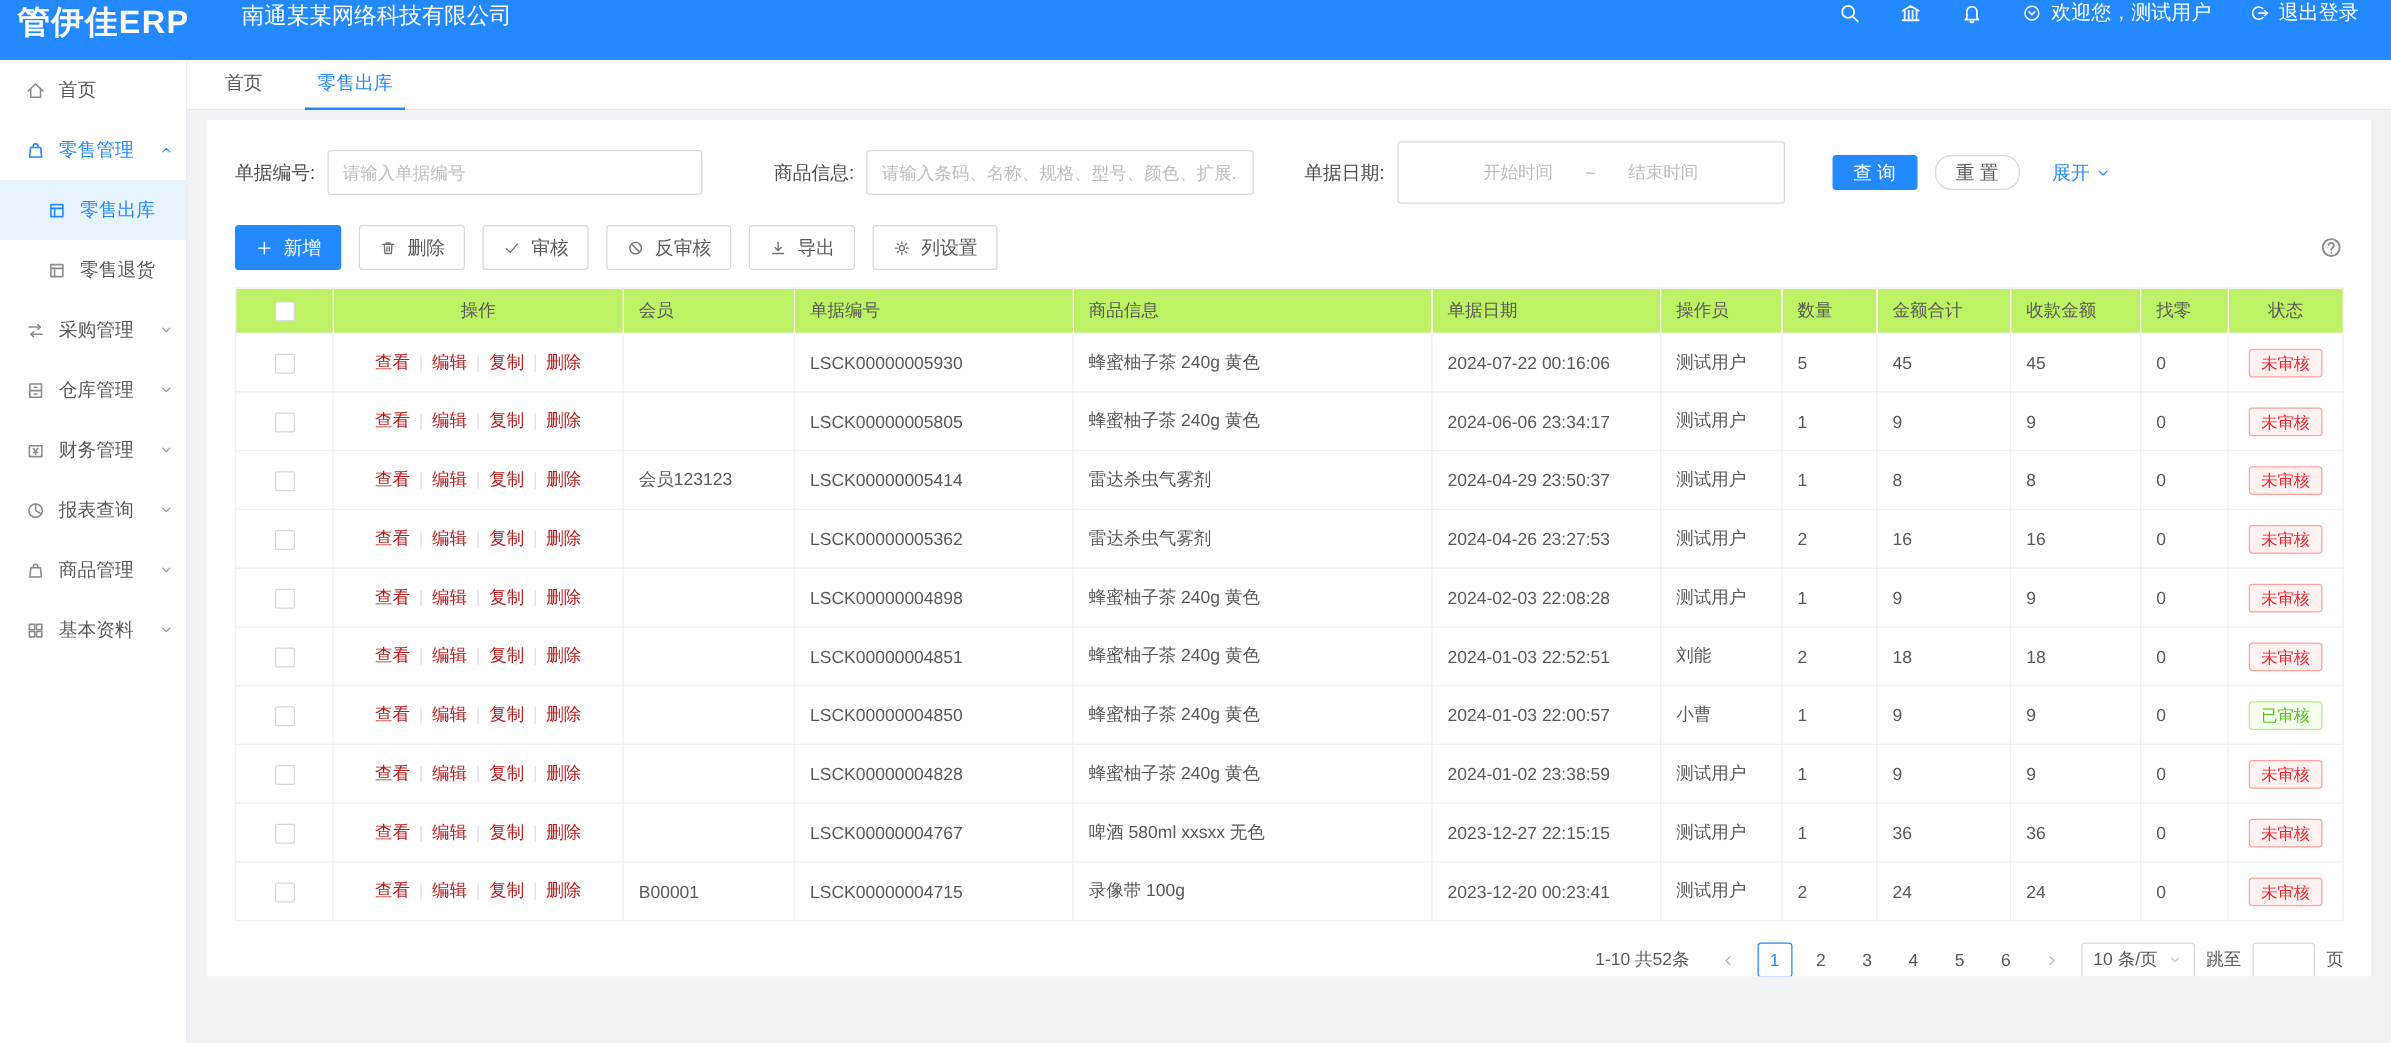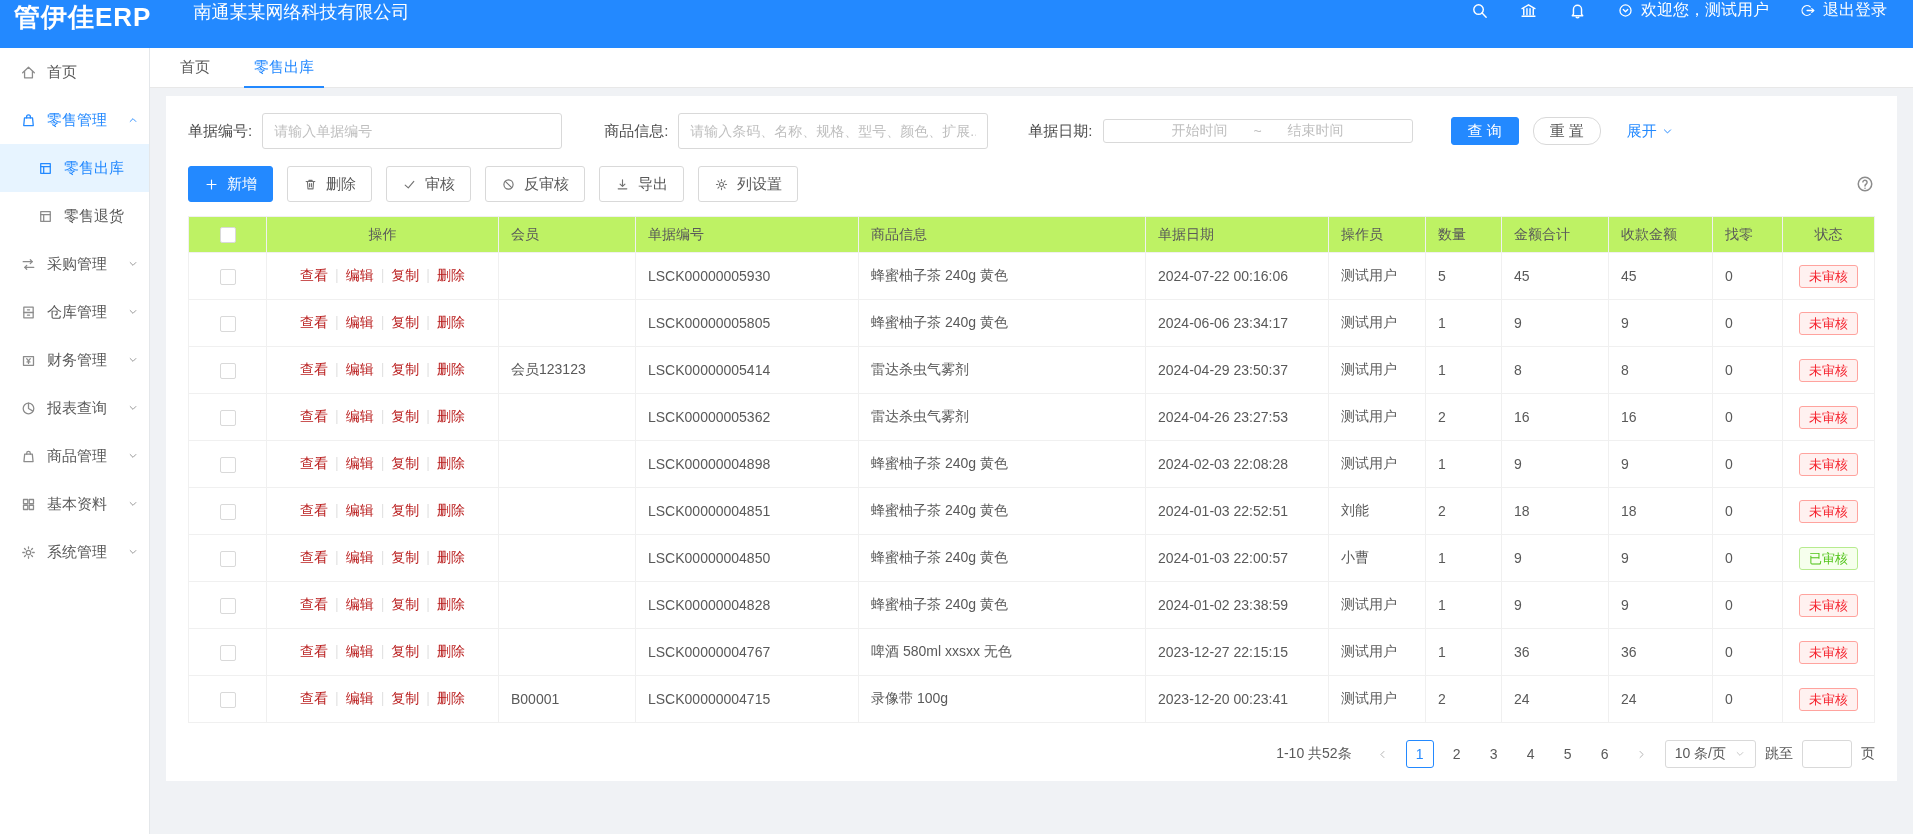--- a/index.html
+++ b/index.html
@@ -37,23 +37,23 @@
 
   .content-body { padding:8px 16px 0; flex:1; }
   .panel { background:#fff; height:685px; padding:17px 22px 0; overflow:hidden; }
 
   
   .search-row { display:flex; align-items:center; font-size:15px; color:#4d4d4d; }
   .search-row label { margin-right:10px; white-space:nowrap; }
   .inp { height:36px; border:1px solid #d9d9d9; border-radius:3px; padding:0 11px; font-size:14px;
     color:#595959; outline:none; font-family:inherit; }
   .inp::placeholder { color:#bfbfbf; }
-  .inp-bill { width:300px; margin-right:42px; }
+  .inp-bill { width:300px; margin-right:57px; }
   .inp-prod { width:310px; margin-right:40px; }
-  .date-range { width:310px; height:24px; border:1px solid #d9d9d9; border-radius:3px; display:flex;
+  .date-range { width:310px; height:50px; border:1px solid #d9d9d9; border-radius:3px; display:flex;
     align-items:center; justify-content:center; gap:26px; color:#bfbfbf; font-size:14px; cursor:pointer; }
   .btn { height:28px; border:1px solid #d9d9d9; border-radius:3px; background:#fff; color:#595959;
     font-size:15px; padding:0 16px; cursor:pointer; font-family:inherit; white-space:nowrap; }
   .btn.primary { background:#2389ff; border-color:#2389ff; color:#fff; }
   .btn-query { margin-left:38px; }
   .btn-reset { margin-left:14px;border-radius:13px; }
   .expand-link { margin-left:26px; color:#2389ff; font-size:15px; display:flex; align-items:center; gap:4px;
     cursor:pointer; text-decoration:none; }
   .expand-link .ci { width:13px; height:13px; }
 
@@ -274,34 +274,20 @@
               <rect x="8.7" y="8.7" width="4" height="4"></rect>
             </svg>
           </span>
           <span>基本资料</span>
           <span class="caret">
             <svg viewBox="0 0 16 16" fill="none" stroke="currentColor" stroke-width="1.2" stroke-linecap="round" stroke-linejoin="round">
               <path d="M4.2 6 L8 9.8 L11.8 6"></path>
             </svg>
           </span>
         </div>
-        <div class="menu-item">
-          <span class="mi-icon">
-            <svg viewBox="0 0 16 16" fill="none" stroke="currentColor" stroke-width="1.2" stroke-linecap="round" stroke-linejoin="round">
-              <circle cx="8" cy="8" r="2.1"></circle>
-              <path d="M8 2.6 V4.1 M8 11.9 V13.4 M2.6 8 H4.1 M11.9 8 H13.4 M4.2 4.2 L5.2 5.2 M10.8 10.8 L11.8 11.8 M11.8 4.2 L10.8 5.2 M5.2 10.8 L4.2 11.8"></path>
-            </svg>
-          </span>
-          <span>系统管理</span>
-          <span class="caret">
-            <svg viewBox="0 0 16 16" fill="none" stroke="currentColor" stroke-width="1.2" stroke-linecap="round" stroke-linejoin="round">
-              <path d="M4.2 6 L8 9.8 L11.8 6"></path>
-            </svg>
-          </span>
-        </div>
       </nav>
   </div>
 
   <div class="content">
     <div class="tabbar" id="tabbar">
         <div class="tab">首页</div>
         <div class="tab active">零售出库</div>
       </div>
 
     <div class="content-body">

